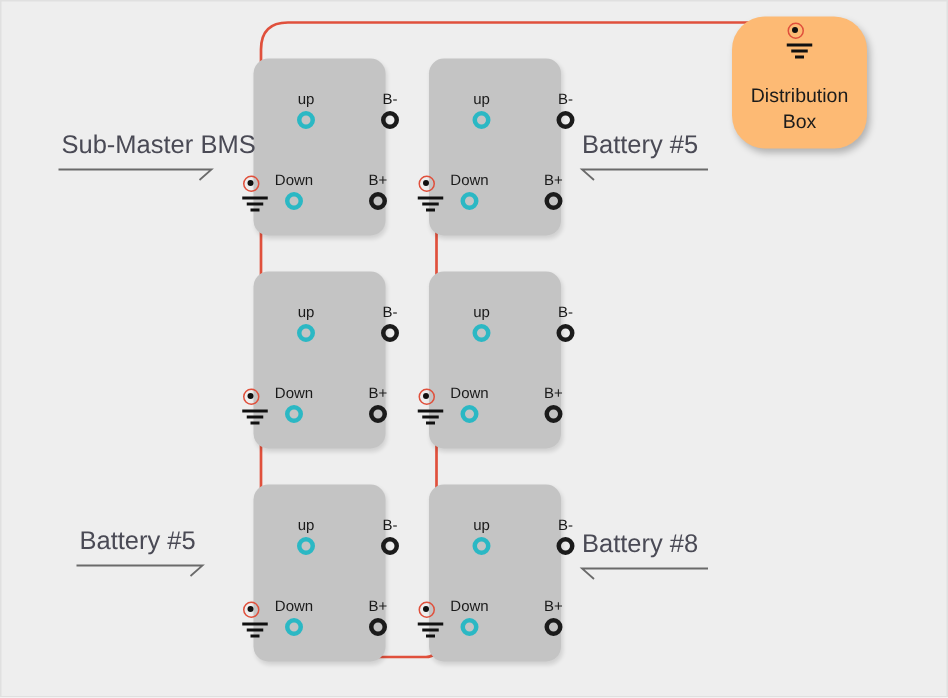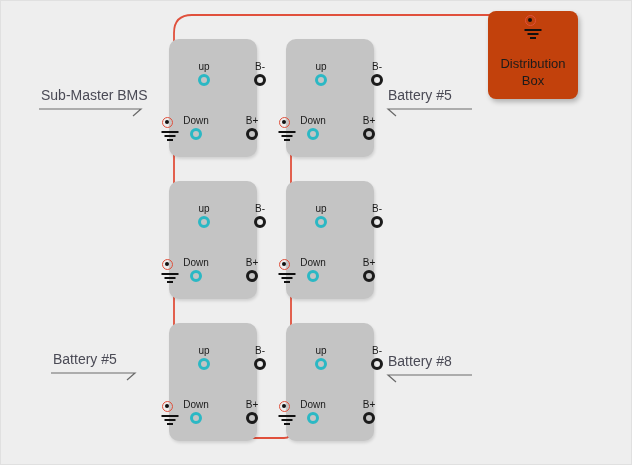--- a/index.html
+++ b/index.html
@@ -113,40 +113,40 @@
   .gb2 { width: 11px; top: 20px; }
   .gb3 { width: 6px;  top: 24px; }
 
   
   #dist-box {
     position: absolute;
     left: 487px;
     top: 10px;
     width: 90px;
     height: 88px;
-    background: #c2410c;
-    border-radius: 8px;
+    background: #fdba74;
+    border-radius: 22px;
     box-shadow: 2px 3px 5px rgba(0,0,0,0.25);
   }
   #dist-box .dist-label {
     position: absolute;
     left: 0;
     right: 0;
     top: 44px;
     text-align: center;
     color: #1b1b1b;
     font-size: 13px;
     line-height: 17px;
   }
   #dist-box .gnd { left: 32px; top: 2px; }
 
   
   .annot {
     position: absolute;
-    font-size: 14px;
+    font-size: 17px;
     color: #4a4a55;
     white-space: nowrap;
   }
   .annot .atext {
     display: block;
     padding: 0 4px 2px 4px;
   }
   .annot svg { display: block; }
   .annot-left  { text-align: left; }
   .annot-right { text-align: left; }

